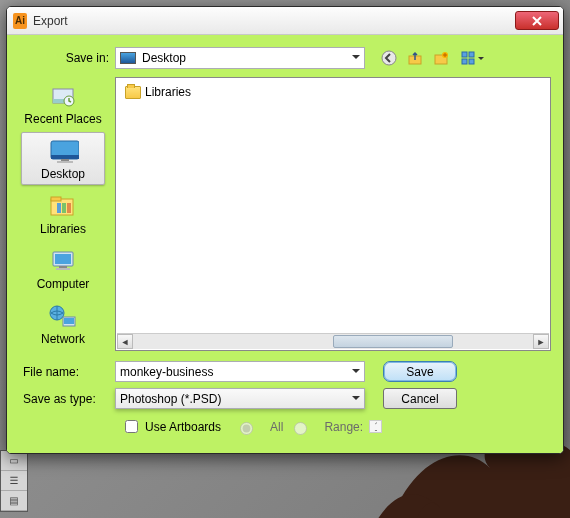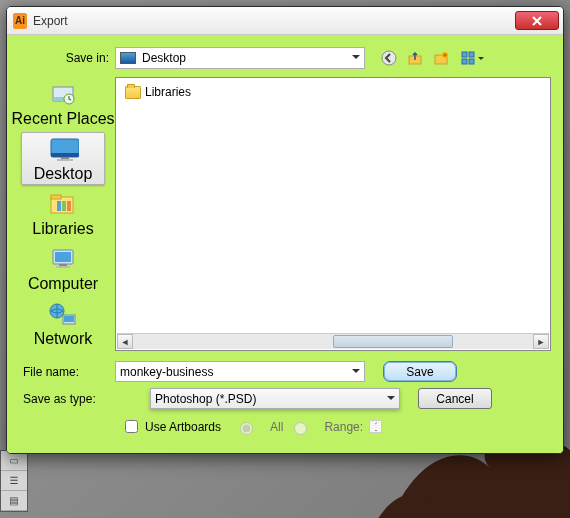--- a/index.html
+++ b/index.html
@@ -34,37 +34,37 @@
   .savein-combo .mini-desktop { width:16px; height:12px; background:linear-gradient(#4aa3df,#1e5799); border:1px solid #555; margin-right:6px;}
   .savein-combo .chev { position:absolute; right:4px; top:7px; border:4px solid transparent; border-top-color:#333;}
   .toolbar-icons { display:flex; gap:6px; margin-left:14px; align-items:center;}
   .tb-icon { width:20px; height:20px; display:flex; align-items:center; justify-content:center; cursor:pointer; border:1px solid transparent; border-radius:2px;}
 
   .main-row { display:flex; height:274px; }
   .places-bar { width:92px; display:flex; flex-direction:column; align-items:center; gap:2px; padding-top:0;}
   .place { width:84px; height:56px; display:flex; flex-direction:column; align-items:center; justify-content:center; gap:2px; border:1px solid transparent; border-radius:2px; cursor:pointer;}
   .place.selected { background:linear-gradient(#f6f6f6,#e3e3e3); border:1px solid #b0b0b0; box-shadow:0 1px 2px rgba(0,0,0,0.25);}
   .place .pic { width:32px; height:28px; display:flex; align-items:center; justify-content:center;}
-  .place .cap { font-size:16px; color:#000; white-space:nowrap;}
+  .place .cap { font-size:12px; color:#000; white-space:nowrap;}
 
   .file-pane { flex:1; margin-left:6px; border:1px solid #888; background:#fff; position:relative; overflow:hidden;}
   .file-pane-inner { position:absolute; inset:1px 1px 18px 1px; overflow:auto; padding:4px;}
   .file-item { display:flex; align-items:center; gap:4px; padding:2px 4px; width:110px;}
   .file-item .foldic { width:16px; height:13px; background:linear-gradient(#ffe27a,#f7c948); border:1px solid #c9a227; border-radius:1px; position:relative;}
   .file-item .foldic::before { content:""; position:absolute; left:1px; top:-3px; width:6px; height:3px; background:#f7c948; border:1px solid #c9a227; border-bottom:none;}
   .hscroll { position:absolute; left:1px; right:1px; bottom:1px; height:16px; background:#efefef; border-top:1px solid #ccc; display:flex;}
   .hscroll .arrow { width:16px; background:linear-gradient(#f8f8f8,#ddd); border:1px solid #bbb; display:flex; align-items:center; justify-content:center; font-size:9px; color:#444;}
   .hscroll .track { flex:1; background:#e9e9e9; position:relative;}
   .hscroll .thumb { position:absolute; left:50%; top:1px; bottom:1px; width:120px; background:linear-gradient(#dde6ee,#c4d3e0); border:1px solid #9ab; border-radius:2px;}
 
   .form-rows { margin-top:10px; }
   .form-row { display:flex; align-items:center; margin:6px 0;}
   .form-lbl { width:98px; padding-left:6px; color:#000;}
   .combo { flex:1; max-width:250px; height:21px; border:1px solid #abadb3; background:#fff; display:flex; align-items:center; padding:0 4px; position:relative;}
-  .combo.hl { background:linear-gradient(#fafafa,#eaeaea); box-shadow:0 2px 4px rgba(0,0,0,0.25);margin-left:35px;}
+  .combo.hl { background:linear-gradient(#fafafa,#eaeaea); box-shadow:0 2px 4px rgba(0,0,0,0.25);}
   .combo .chev2 { position:absolute; right:4px; top:7px; border:4px solid transparent; border-top-color:#333;}
   .btn { width:74px; height:21px; margin-left:18px; border:1px solid #707070; background:linear-gradient(#f4f4f4,#dcdcdc); border-radius:3px; cursor:pointer; display:flex; align-items:center; justify-content:center; color:#000;}
   .btn.primary { background:linear-gradient(#eaf3fb,#bfe0f7); border-color:#3c7fb1; box-shadow:0 0 0 1px #7fb7e4 inset;border-radius:7px;}
   .btn.primary:focus, .btn.primary { outline: none; }
 
   .bottom-row { display:flex; align-items:center; margin-top:8px; padding-left:104px; gap:14px;}
   .chk { display:flex; align-items:center; gap:4px;}
   .chk input { width:13px; height:13px; }
   .radio-group { display:flex; align-items:center; gap:6px;}
   .radio-group label { display:flex; align-items:center; gap:14px; color:#6b6b6b;}

